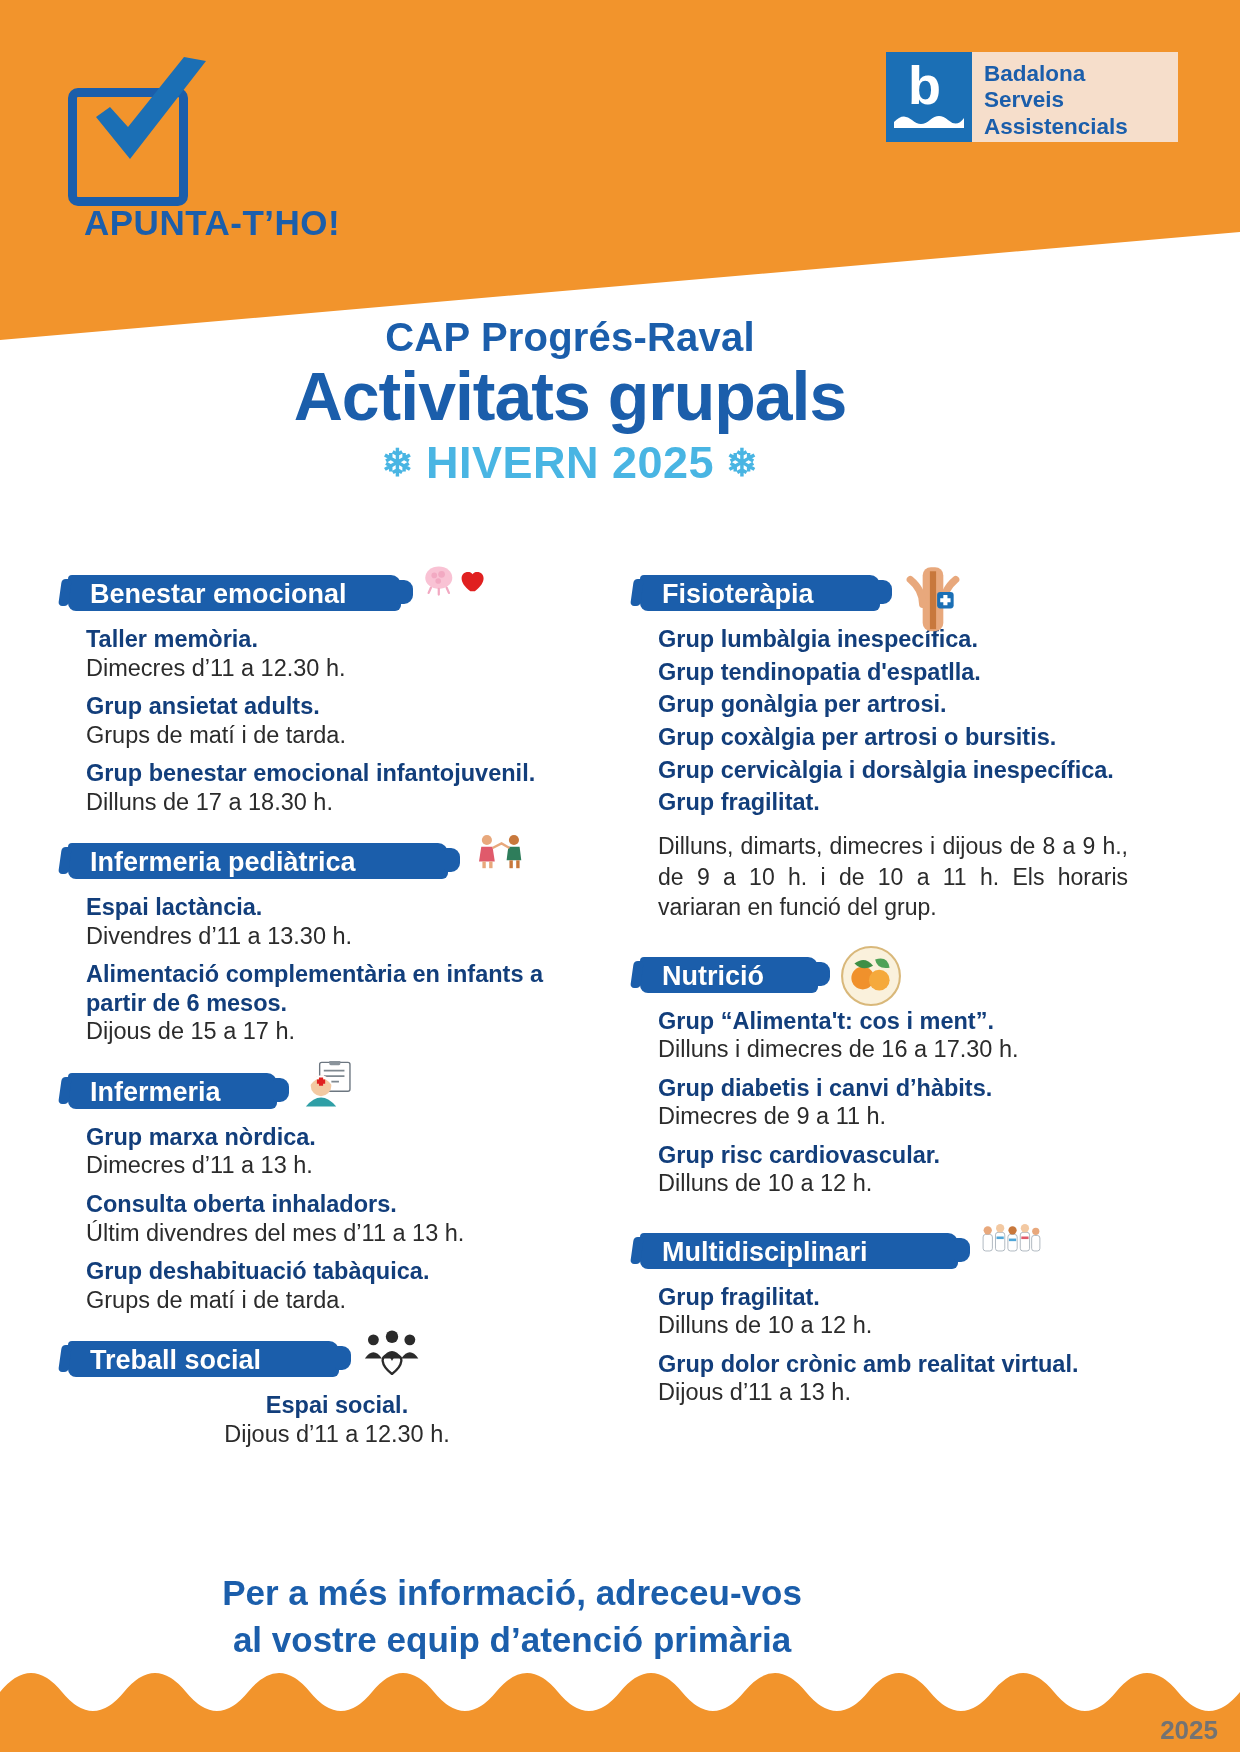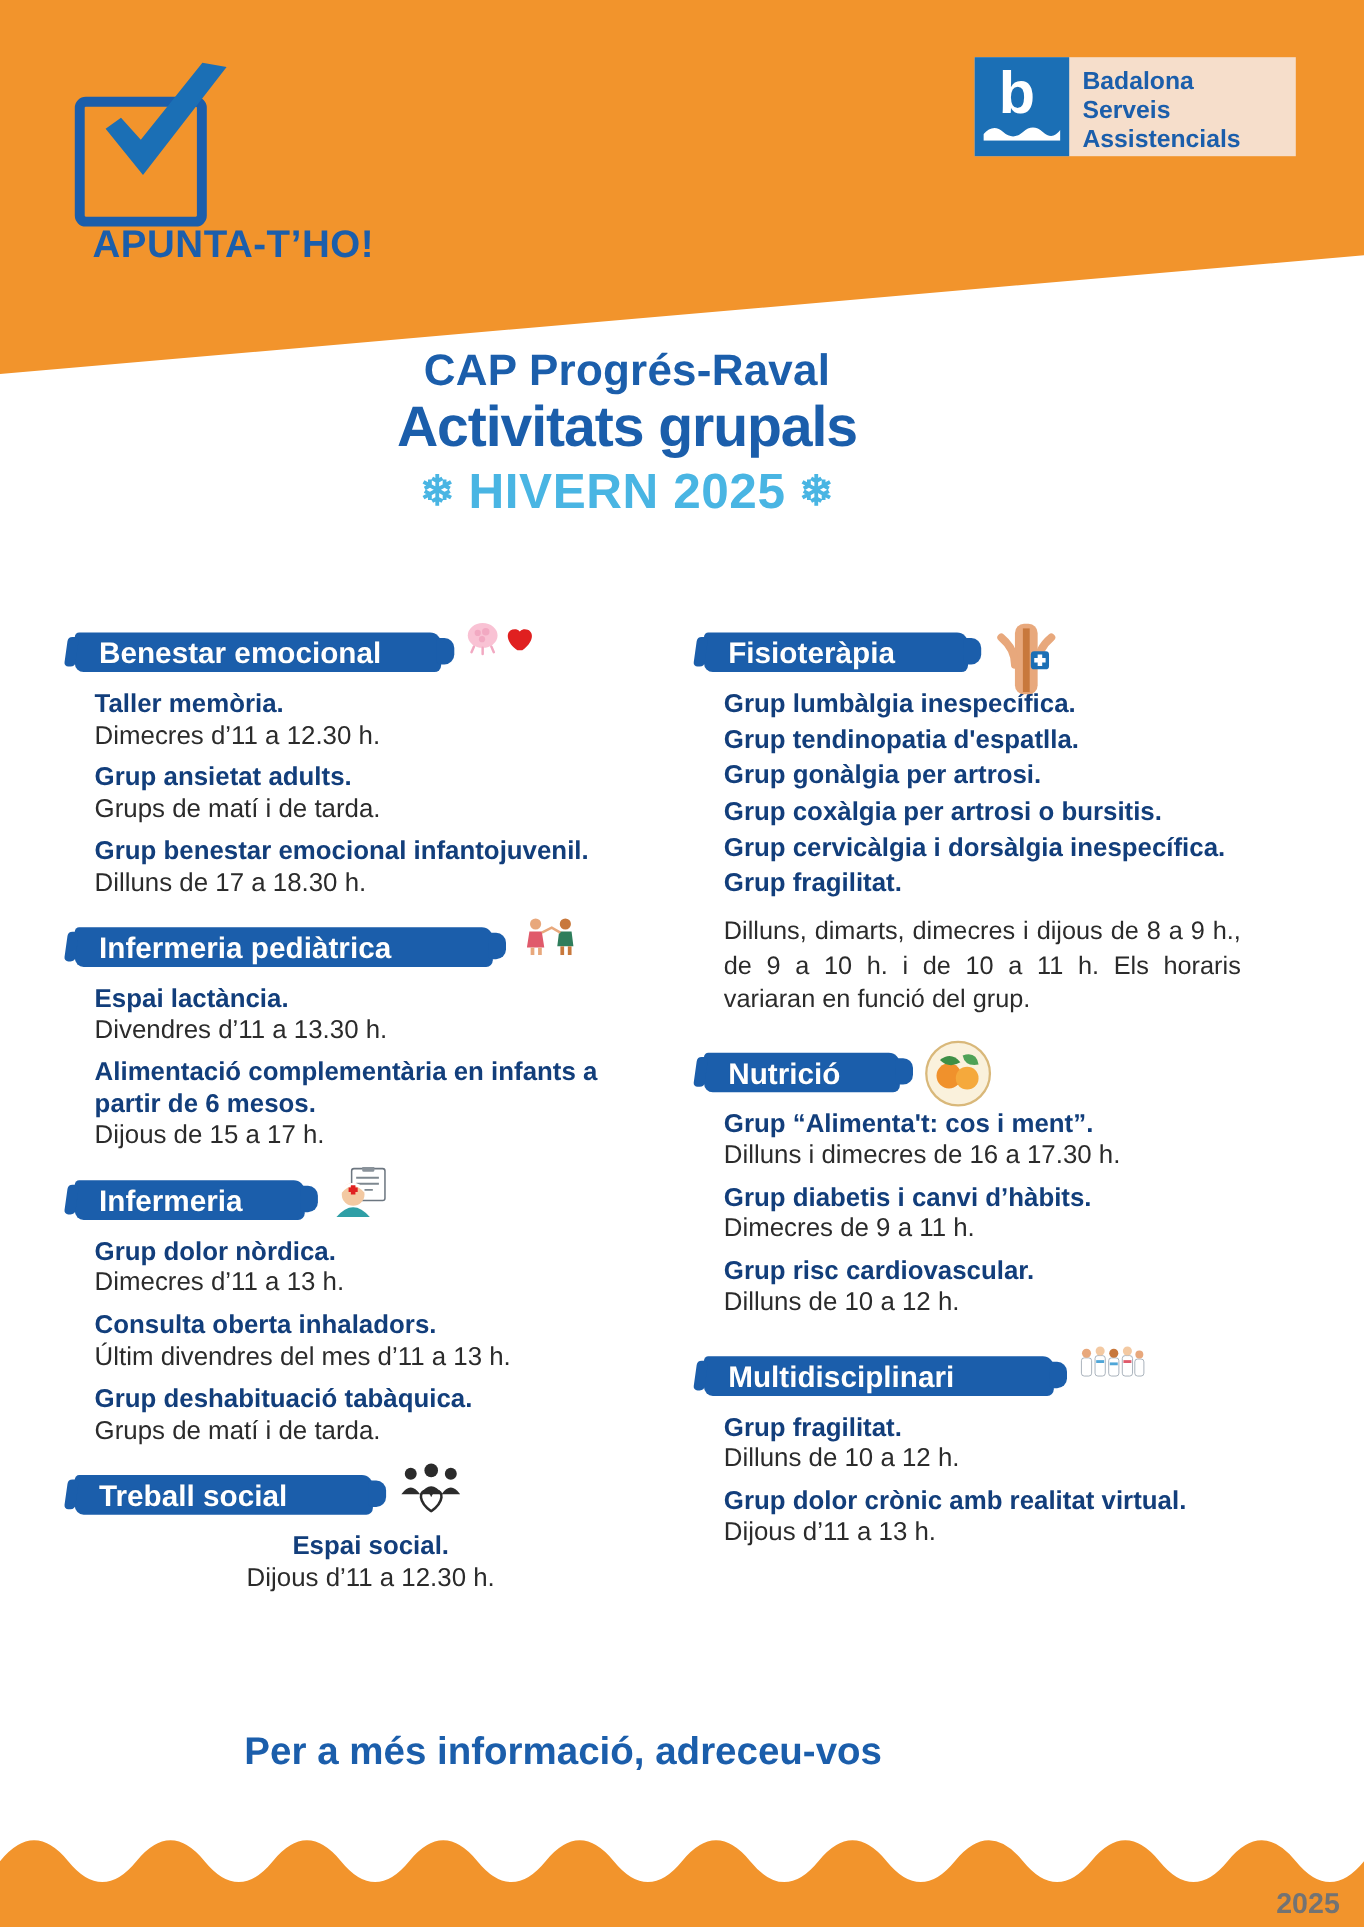--- a/index.html
+++ b/index.html
@@ -113,21 +113,21 @@
     width: 1140px;
     text-align: center;
   }
   .cap-title {
     font-size: 40px;
     font-weight: bold;
     color: #1B5EAB;
     letter-spacing: 0.2px;
   }
   .main-title {
-    font-size: 52px;
+    font-size: 68px;
     font-weight: bold;
     color: #1B5EAB;
     letter-spacing: -1px;
     line-height: 1.02;
     margin-top: 2px;
   }
   .season {
     margin-top: 6px;
     font-size: 45px;
     font-weight: bold;
@@ -364,21 +364,21 @@
               <rect x="30" y="2" width="44" height="42" rx="3" fill="#ffffff" stroke="#6C7680" stroke-width="2"></rect>
               <rect x="44" y="-2" width="16" height="8" rx="2" fill="#8A939B"></rect>
               <path d="M36 14 h30 M36 22 h30 M36 30 h22" stroke="#7E8890" stroke-width="2.5"></path>
               <path d="M10 66 q22 -26 44 0 z" fill="#2F9FA6"></path>
               <circle cx="32" cy="36" r="15" fill="#F3C9A2"></circle>
               <path d="M17 34 q15 -18 30 0 l0 -6 q-15 -14 -30 0 z" fill="#ffffff"></path>
               <path d="M29 24 h6 v3 h3 v6 h-3 v3 h-6 v-3 h-3 v-6 h3 z" fill="#E02020"></path>
             </svg></div>
         </div>
         <div class="item">
-          <div class="item-name">Grup dolor nòrdica.</div>
+          <div class="item-name">Grup marxa nòrdica.</div>
           <div class="item-time">Dimecres d’11 a 13 h.</div>
         </div>
         <div class="item">
           <div class="item-name">Consulta oberta inhaladors.</div>
           <div class="item-time">Últim divendres del mes d’11 a 13 h.</div>
         </div>
         <div class="item">
           <div class="item-name">Grup deshabituació tabàquica.</div>
           <div class="item-time">Grups de matí i de tarda.</div>
         </div>
@@ -490,20 +490,21 @@
         <div class="item">
           <div class="item-name">Grup dolor crònic amb realitat virtual.</div>
           <div class="item-time">Dijous d’11 a 13 h.</div>
         </div>
       </div>
     </div>
 </div>
 
 <div class="footer-msg">
   <div>Per a més informació, adreceu-vos</div>
+  <div>al vostre equip d’atenció primària</div>
 </div>
 
 <div class="wave-band">
   <svg width="1240" height="100" viewBox="0 0 1240 100" preserveAspectRatio="none">
     <path d="M0 40 Q 31 2 62 40 T 124 40 T 186 40 T 248 40 T 310 40 T 372 40 T 434 40 T 496 40 T 558 40 T 620 40 T 682 40 T 744 40 T 806 40 T 868 40 T 930 40 T 992 40 T 1054 40 T 1116 40 T 1178 40 T 1240 40 L1240 100 L0 100 Z" fill="#F2942C"></path>
   </svg>
 </div>
 <div class="year">2025</div>
 
 </body></html>

